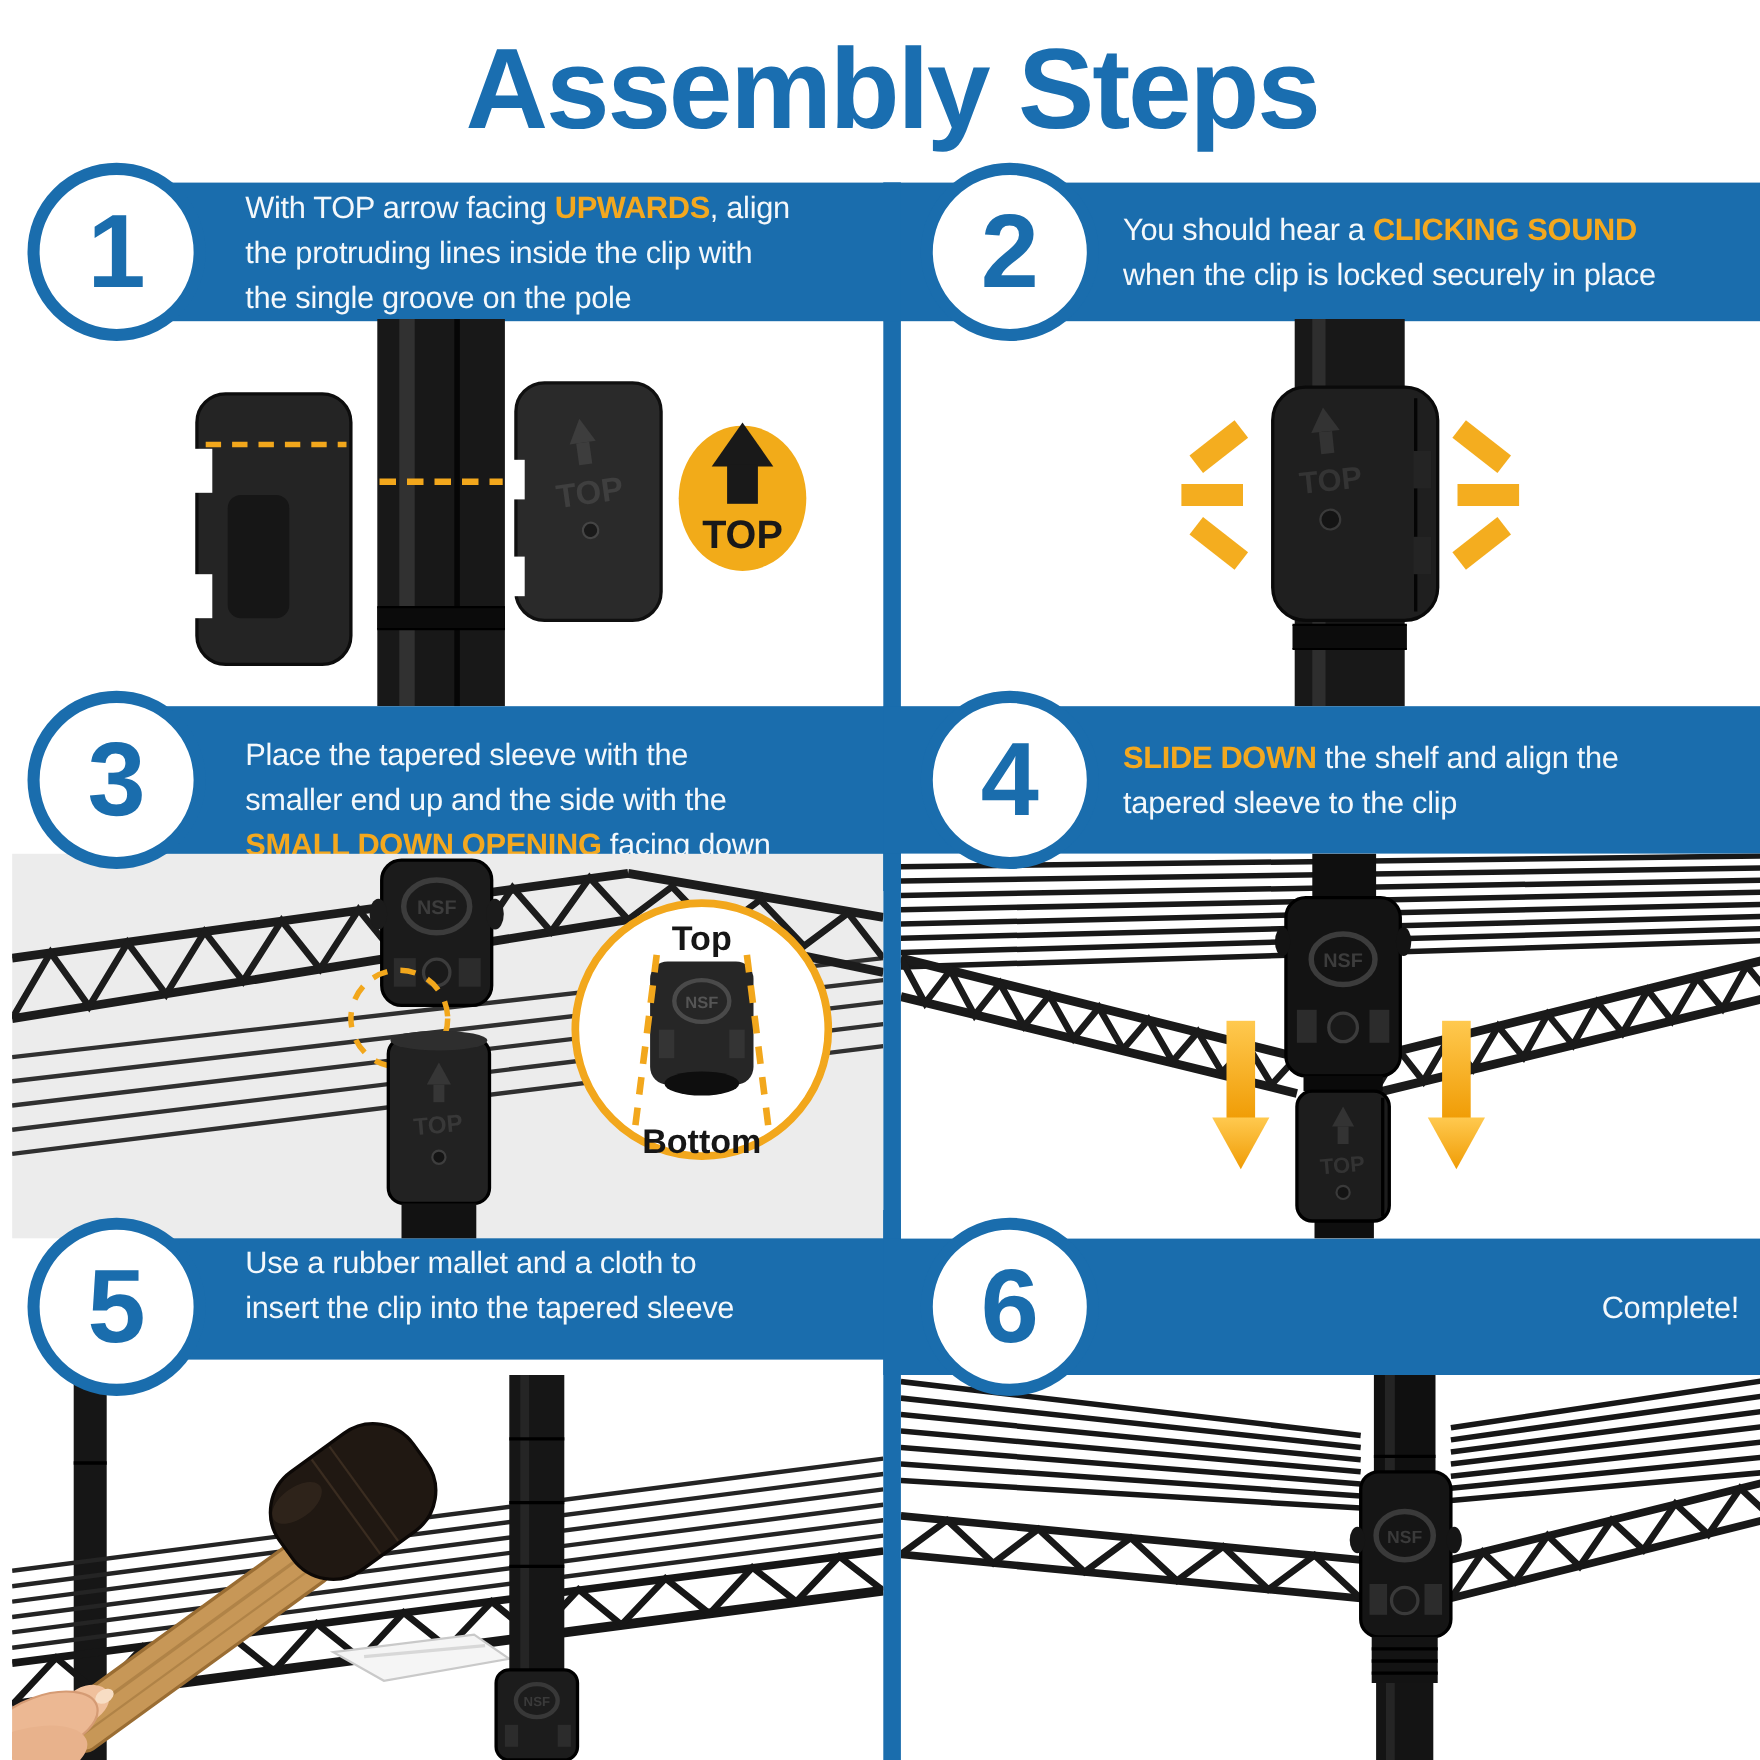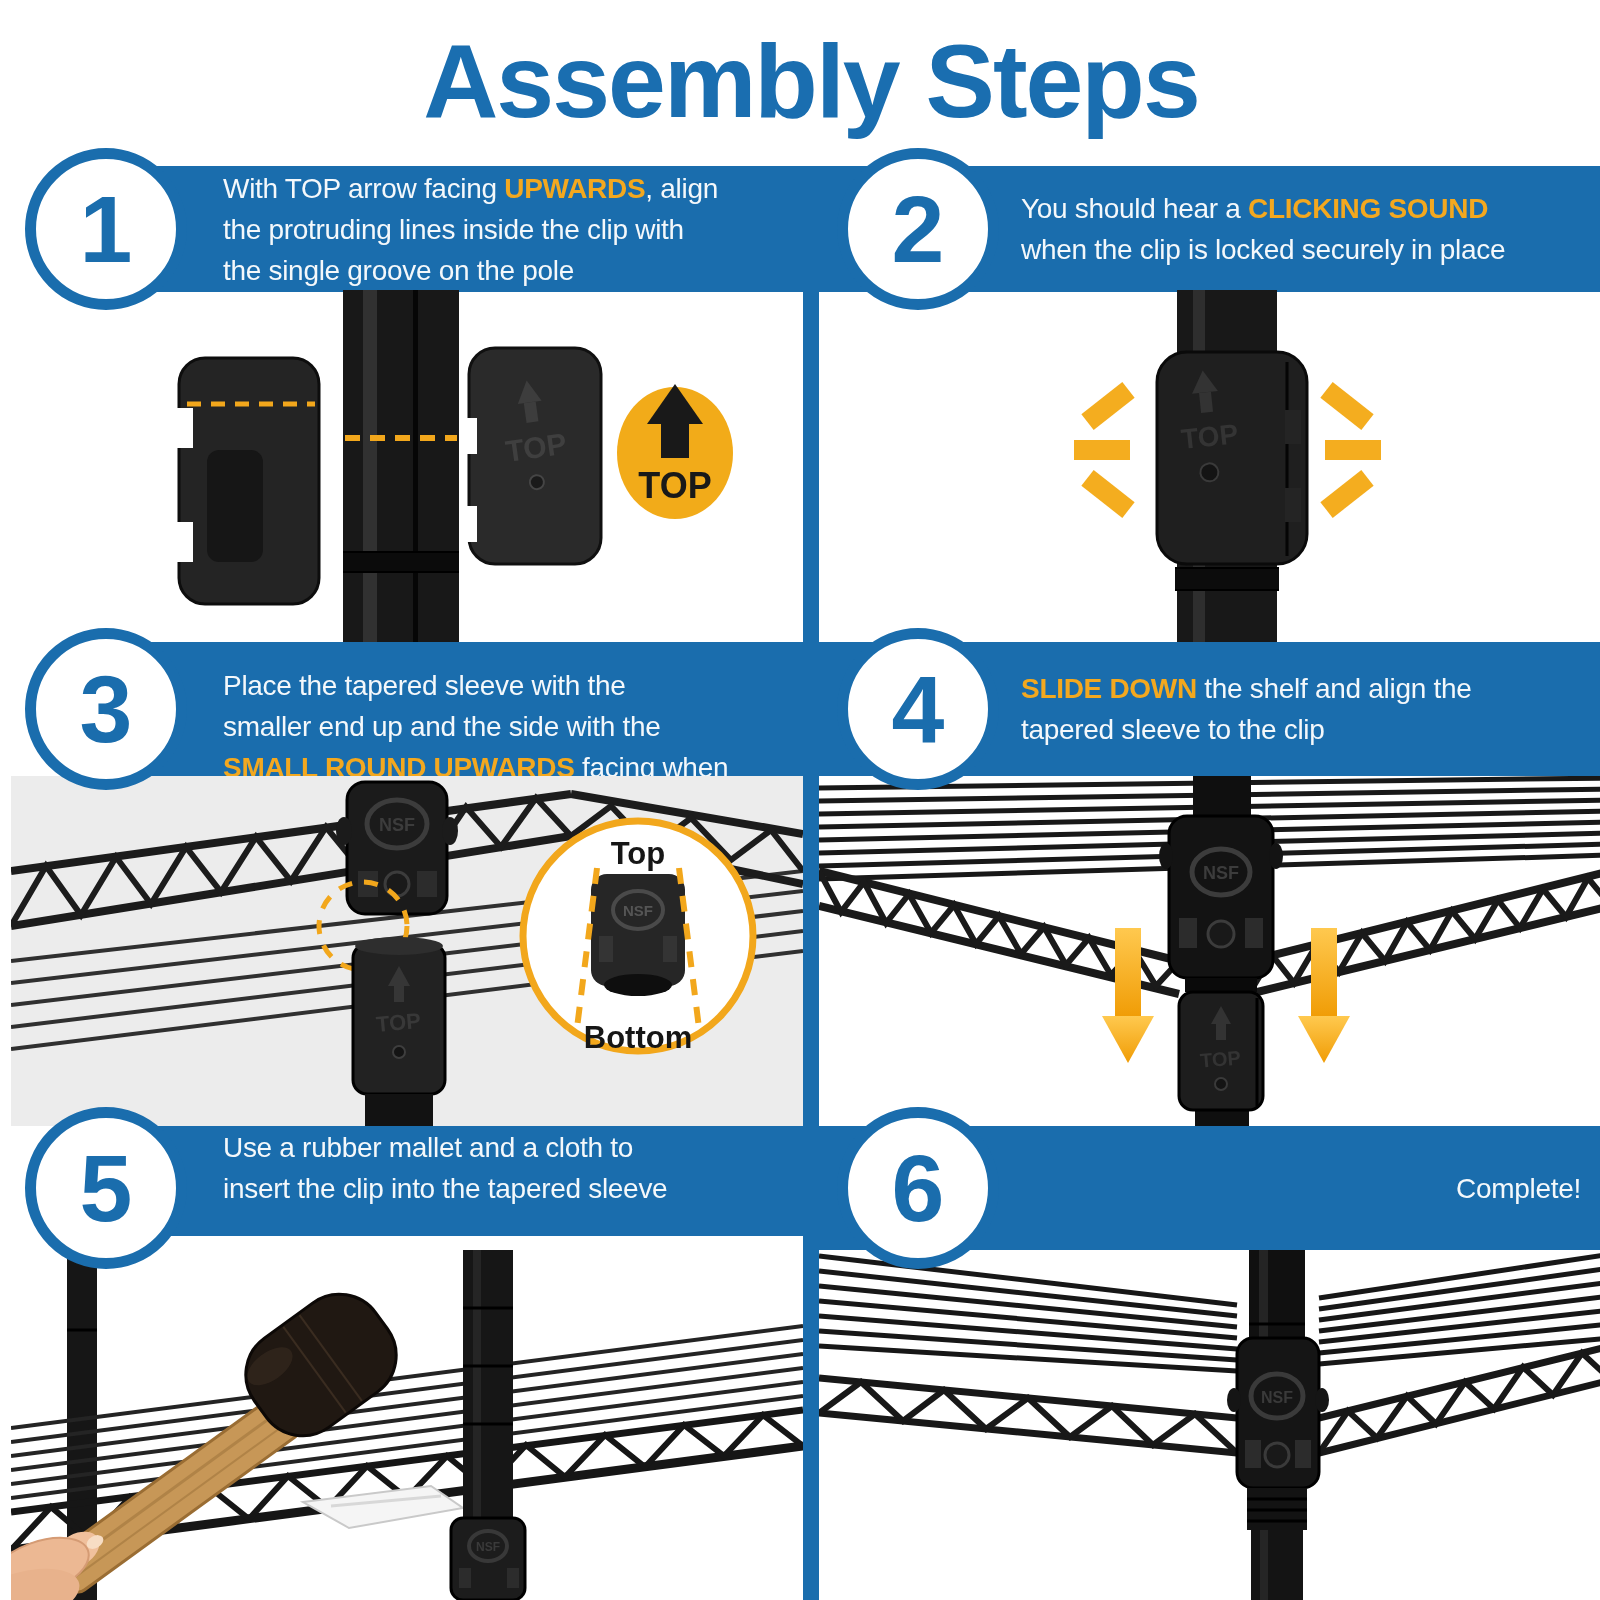--- a/index.html
+++ b/index.html
@@ -76,21 +76,21 @@
 when the clip is locked securely in place</span></p>
   </div>
   <div class="banner b1">
     <p><span>With TOP arrow facing </span><span class="hl">UPWARDS</span><span>, align
 the protruding lines inside the clip with
 the single groove on the pole</span></p>
   </div>
   <div class="banner b3">
     <p><span>Place the tapered sleeve with the
 smaller end up and the side with the
-</span><span class="hl">SMALL ROUND UPWARDS</span><span> facing when</span></p>
+</span><span class="hl">SMALL DOWN OPENING</span><span> facing down</span></p>
   </div>
   <div class="banner b4">
     <p><span></span><span class="hl">SLIDE DOWN</span><span> the shelf and align the
 tapered sleeve to the clip</span></p>
   </div>
   <div class="banner b5">
     <p><span>Use a rubber mallet and a cloth to
 insert the clip into the tapered sleeve</span><span class="hl"></span><span></span></p>
   </div>
   <div class="banner b6">

